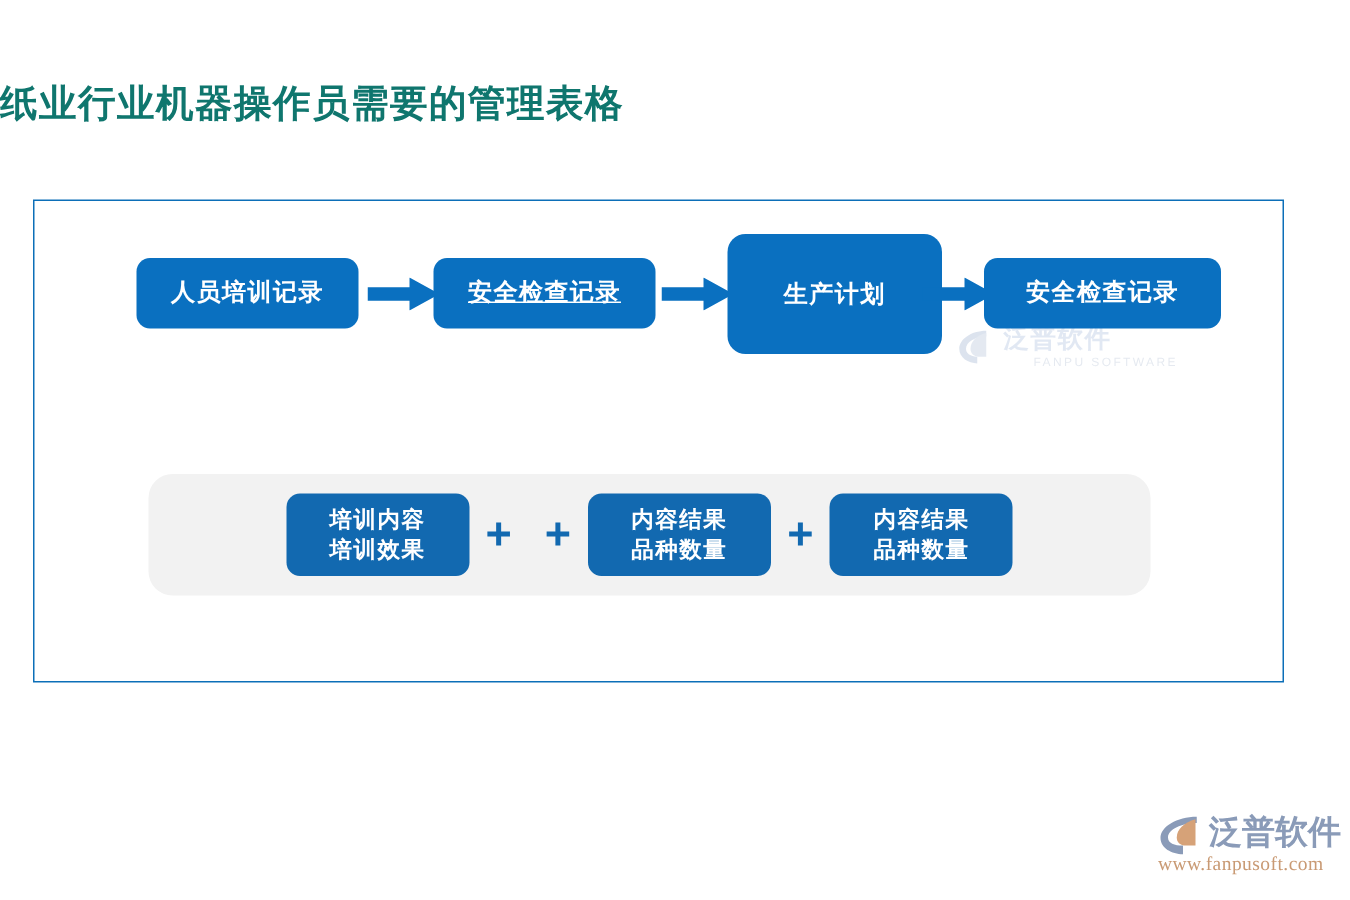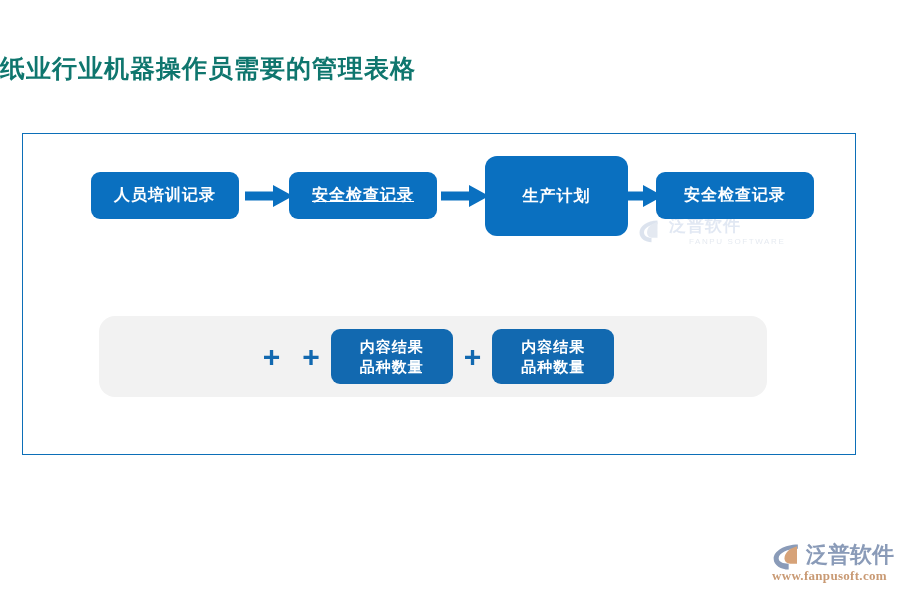--- a/index.html
+++ b/index.html
@@ -190,21 +190,21 @@
     font-weight: bold;
     color: #8a9bb8;
     letter-spacing: 0px;
     white-space: nowrap;
   }
   .brand-url {
     position: absolute;
     left: 2px;
     top: 28px;
     font-size: 13px;
-    font-weight: bold;
+    font-weight: normal;
     color: #c99a74;
     letter-spacing: 0.3px;
     white-space: nowrap;
     font-family: "Liberation Serif", "DejaVu Serif", serif;
   }
 </style>
 </head>
 <body>
 
 <div class="page">
@@ -241,20 +241,24 @@
       <svg class="arrow ar-2" viewBox="0 0 48 22">
         <path d="M0 6.5 H28 V0 L48 11 L28 22 V15.5 H0 Z" fill="#0a70c0"></path>
       </svg>
 
       <div class="flow-box fb-3">安全检查记录</div>
     </div>
 
     <div class="detail-band">
       <div class="detail-inner">
 
+        <div class="detail-box">
+          <span class="ln">培训内容</span>
+          <span class="ln">培训效果</span>
+        </div>
 
         <span class="plus">+</span>
 
 
         <span class="plus">+</span>
 
         <div class="detail-box">
           <span class="ln">内容结果</span>
           <span class="ln">品种数量</span>
         </div>

